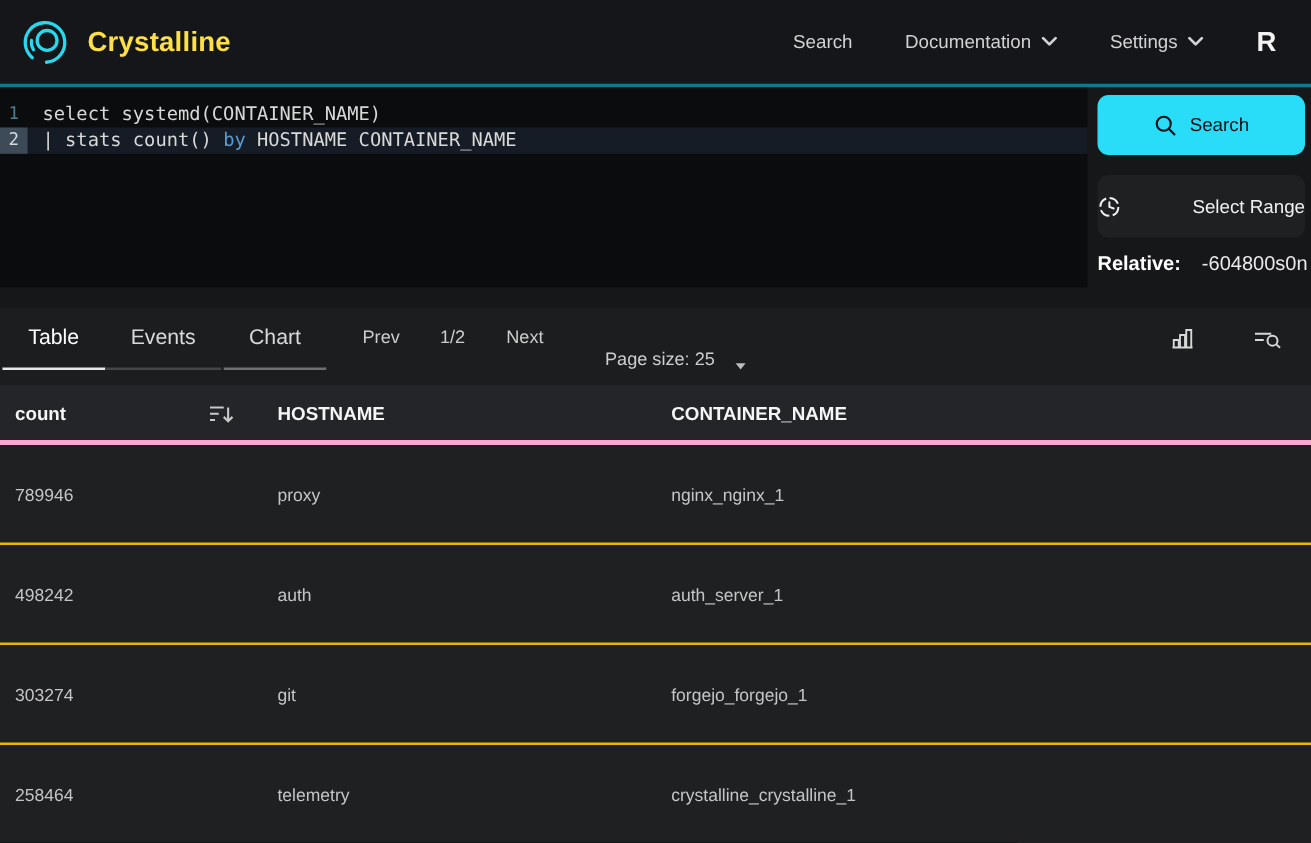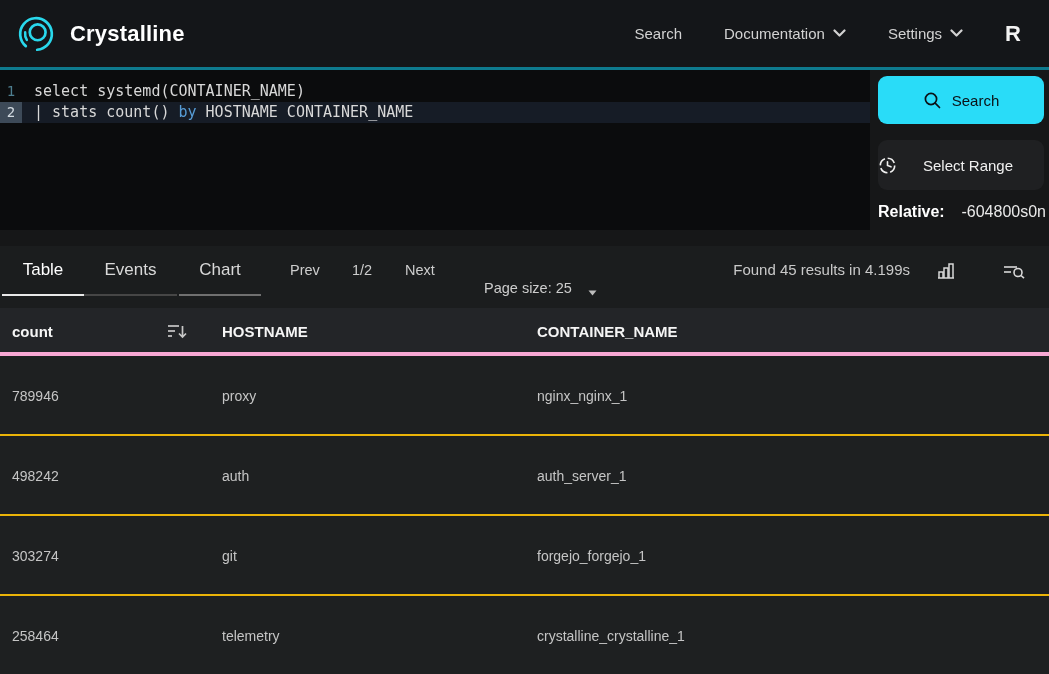--- a/index.html
+++ b/index.html
@@ -5,21 +5,21 @@
   * { margin:0; padding:0; box-sizing:border-box; }
   html,body { background:#101112; }
   body { font-family:"Liberation Sans", sans-serif; }
   .app { position:relative; width:1049px; height:674px; background:#1b1d1e; overflow:hidden; }
 
   
   .navbar { position:absolute; top:0; left:0; width:1049px; height:70px;
     background:#141619; border-bottom:3px solid #0e7a8e;
     display:flex; align-items:center; }
   .brand { display:flex; align-items:center; gap:14px; padding-left:16px; cursor:pointer; }
-  .brand-title { font-size:22px; font-weight:bold; color:#ffffff; letter-spacing:.2px;text-align:center; }
+  .brand-title { font-size:22px; font-weight:bold; color:#fde047; letter-spacing:.2px;text-align:center; }
   .nav-right { margin-left:auto; display:flex; align-items:center; gap:42px; padding-right:28px; }
   .nav-link { display:flex; align-items:center; gap:8px; color:#d2d2d2; font-size:15px; cursor:pointer; }
   .user-initial { color:#f2f2f2; font-size:22px; font-weight:bold; }
 
   
   .query-section { position:absolute; top:70px; left:0; width:1049px; height:176px; background:#161718; }
   .editor { position:absolute; top:0; left:0; width:870px; height:160px; background:#0b0c0d; padding-top:11px;
     font-family:"DejaVu Sans Mono","Liberation Mono",monospace; font-size:15px; cursor:text; }
   .code-line { display:flex; height:21px; line-height:21px; }
   .gutter { width:22px; text-align:center; color:#4e7f90; flex:0 0 22px; font-size:14px; }
@@ -27,21 +27,21 @@
   .line-active { background:#161c26; }
   .line-active .gutter { background:#3d4a58; color:#d3dbe2; }
   .kw-blue { color:#569cd6; }
 
   
   .action-panel { position:absolute; top:0; left:878px; width:168px; }
   .btn-search { position:absolute; top:6px; left:0; width:166px; height:48px; background:#29dcf8;
     border:none; border-radius:9px; display:flex; align-items:center; justify-content:center; gap:10px;
     font-family:"Liberation Sans",sans-serif; font-size:15px; color:#0b1116; cursor:pointer; }
   .btn-range { position:absolute; top:70px; left:0; width:166px; height:50px; background:#1f2022;
-    border:none; border-radius:9px; display:flex; align-items:center; justify-content:flex-start; gap:26px;
+    border:none; border-radius:9px; display:flex; align-items:center; justify-content:space-between; gap:0;
     font-family:"Liberation Sans",sans-serif; font-size:15px; color:#f0f0f0; cursor:pointer; }
   .relative-row { position:absolute; top:133px; left:0; width:168px; display:flex; justify-content:space-between; }
   .relative-label { font-size:16px; font-weight:bold; color:#ffffff; }
   .relative-value { font-size:16px; color:#e9e9e9; white-space:nowrap; }
 
   
   .results-bar { position:absolute; top:246px; left:0; width:1049px; height:50px; background:#1b1d1e; }
   .tabs { position:absolute; left:0; top:0; height:50px; display:flex; }
   .tab { height:50px; display:flex; align-items:center; justify-content:center; font-size:17px;
     color:#d9d9d9; cursor:pointer; border-bottom:2px solid #464646; }
@@ -168,21 +168,20 @@
     <span class="pg pg-indicator">1/2</span>
     <span class="pg pg-next">Next</span>
     <span class="page-size">
       <span>Page size: 25</span>
       <span>
         <svg width="9" height="6" viewBox="0 0 9 6">
             <path d="M0.5 0.5 L8.5 0.5 L4.5 5.5 Z" fill="#bdbdbd"></path>
           </svg>
       </span>
     </span>
-    <span class="results-summary">Found 45 results in 4.199s</span>
     <span class="icon-btn icon-chart">
       <svg width="22" height="22" viewBox="0 0 22 22" fill="none" stroke="#d8d8d8" stroke-width="1.5">
         <path d="M4 18 V12 H8 V18"></path>
           <path d="M9 18 V8 H13 V18"></path>
           <path d="M14 18 V4 H18 V18"></path>
           <line x1="3" y1="18" x2="19" y2="18"></line>
       </svg>
     </span>
     <span class="icon-btn icon-listsearch">
       <svg width="24" height="22" viewBox="0 0 24 22" fill="none" stroke="#d8d8d8" stroke-width="1.6">

